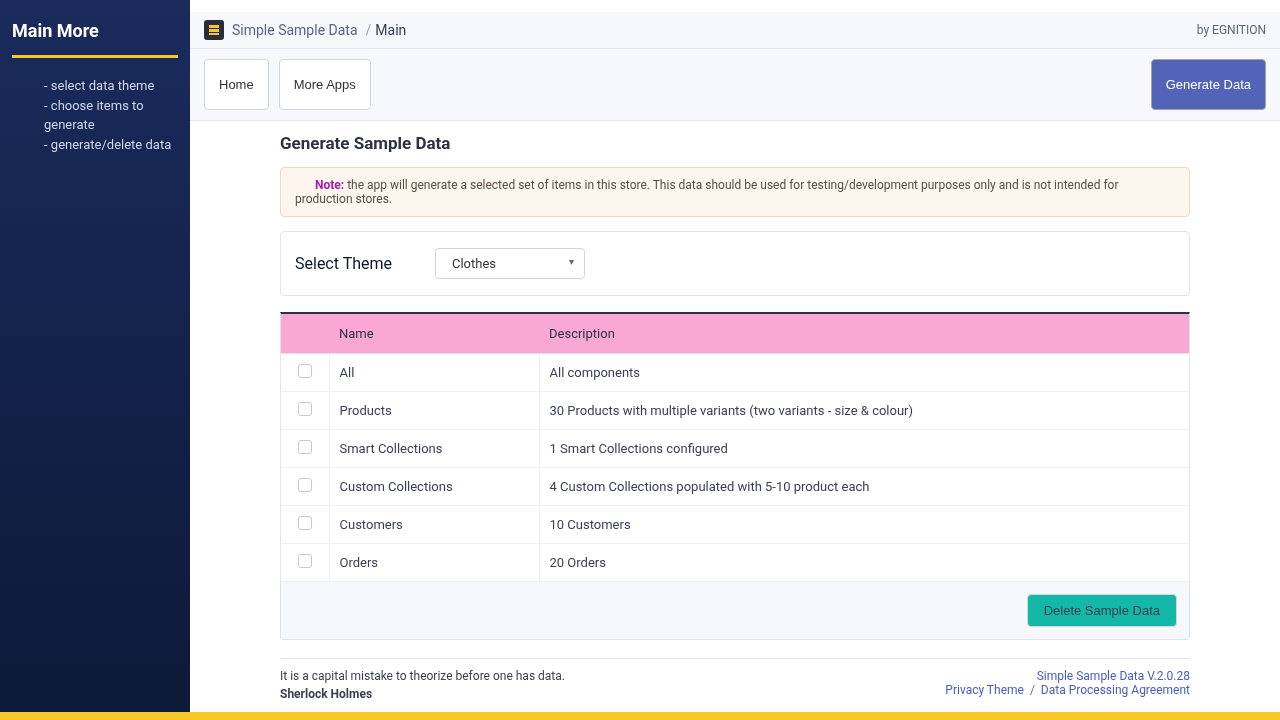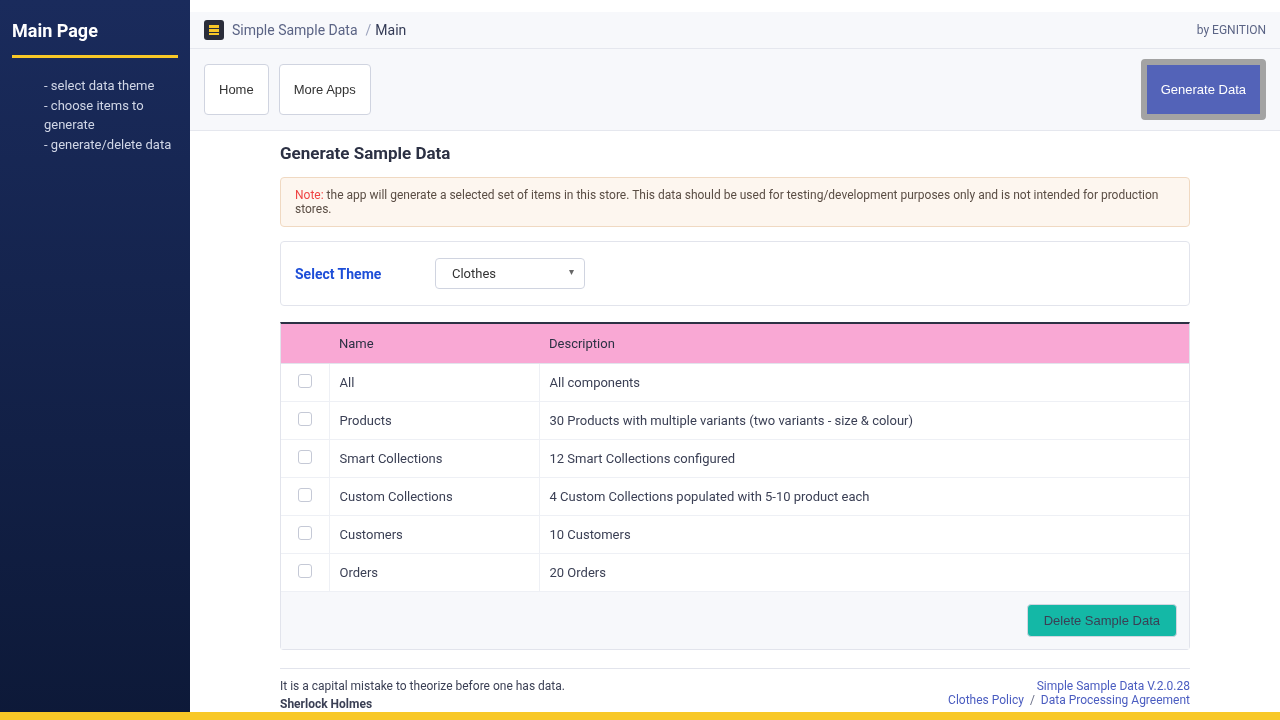--- a/index.html
+++ b/index.html
@@ -15,31 +15,31 @@
 
 .topbar { display: flex; align-items: center; padding: 8px 14px; border-bottom: 1px solid #e5e7ee; background: #f7f8fb; font-size: 14px; color: #4a5272; }
 .app-icon { width: 20px; height: 20px; background: #2a2d3a; border-radius: 3px; margin-right: 8px; display: flex; align-items: center; justify-content: center; font-size: 12px; }
 .breadcrumb-app { color: #5b6485; margin-right: 4px; }
 .breadcrumb-sep { color: #9aa1bb; margin: 0 4px; }
 .breadcrumb-page { color: #333a55; }
 .byline { margin-left: auto; font-size: 12px; color: #5b6485; }
 
 .toolbar { display: flex; align-items: center; padding: 10px 14px; background: #f7f8fb; border-bottom: 1px solid #e5e7ee; }
 .btn { border: 1px solid #d0d4e0; background: #fff; padding: 17px 14px; font-size: 13px; border-radius: 4px; cursor: pointer; color: #333; margin-right: 10px; }
-.btn-primary { background: #5363b8; color: #fff; border: 6px solid #a3a3a3; margin-left: auto; margin-right: 0; }
+.btn-primary { background: #5363b8; color: #fff; border: 1px solid #a3a3a3; margin-left: auto; margin-right: 0; }
 
 .content { flex: 1; overflow-y: auto; padding: 12px 90px 20px 90px; }
 
 .page-title { font-size: 17px; font-weight: 700; color: #2c3144; margin-bottom: 14px; }
 
 .note-box { border: 1px solid #f0d9c2; background: #fdf6ef; border-radius: 4px; padding: 10px 14px; font-size: 12px; color: #5a4d44; margin-bottom: 14px; }
-.note-label { color: #ef4444; font-weight: 400; }
+.note-label { color: #a21caf; font-weight: 700; margin-left: 20px; }
 
 .theme-box { border: 1px solid #e2e4ec; border-radius: 4px; padding: 16px 14px; margin-bottom: 16px; display: flex; align-items: center; }
-.theme-label { font-size: 14px; font-weight: 700; color: #1d4ed8; width: 140px; }
+.theme-label { font-size: 16px; font-weight: 400; color: #0f172a; width: 140px; }
 .theme-select { border: 1px solid #d0d4e0; border-radius: 4px; padding: 7px 28px 7px 16px; font-size: 13px; color: #333; min-width: 150px; position: relative; cursor: pointer; }
 .theme-select::after { content: "▾"; position: absolute; right: 10px; top: 7px; font-size: 10px; color: #666; }
 
 .table-wrap { border: 1px solid #e2e4ec; border-top: 2px solid #2c3144; border-radius: 0 0 4px 4px; margin-bottom: 18px; }
 .tbl { width: 100%; border-collapse: collapse; font-size: 13px; }
 .tbl th { text-align: left; font-weight: 400; color: #2c3144; padding: 12px 10px; border-bottom: 1px solid #e2e4ec; background: #f9a8d4; }
 .tbl td { padding: 10px; border-bottom: 1px solid #eef0f5; color: #3a3f54; border-left: 1px solid #eef0f5; }
 .tbl td:first-child, .tbl th:first-child { border-left: none; width: 48px; text-align: center; }
 .tbl th:nth-child(2), .tbl td:nth-child(2) { width: 210px; }
 .chk { width: 14px; height: 14px; border: 1px solid #c5c9d6; border-radius: 3px; display: inline-block; background: #fff; cursor: pointer; }
@@ -62,21 +62,21 @@
 .fb { background: #2c3a82; font-weight: 700; }
 .tw { background: #4aa3e8; }
 .ls { background: #7a60c8; }
 
 .bottom-bar { position: absolute; left: 0; right: 0; bottom: 0; height: 8px; background: #f8c827; }
 </style>
 </head>
 <body>
 
 <div class="sidebar">
-  <div class="sidebar-title">Main Page</div>
+  <div class="sidebar-title">Main More</div>
   <div class="sidebar-underline"></div>
   <ul class="sidebar-list">
     <li>select data theme</li>
     <li>choose items to generate</li>
     <li>generate/delete data</li>
   </ul>
 </div>
 
 <div class="main">
   <div class="topbar">
@@ -128,21 +128,21 @@
     <td>All components</td>
             </tr>
             <tr>
               <td><span class="chk"></span></td>
     <td>Products</td>
     <td>30 Products with multiple variants (two variants - size &amp; colour)</td>
             </tr>
             <tr>
               <td><span class="chk"></span></td>
     <td>Smart Collections</td>
-    <td>12 Smart Collections configured</td>
+    <td>1 Smart Collections configured</td>
             </tr>
             <tr>
               <td><span class="chk"></span></td>
     <td>Custom Collections</td>
     <td>4 Custom Collections populated with 5-10 product each</td>
             </tr>
             <tr>
               <td><span class="chk"></span></td>
     <td>Customers</td>
     <td>10 Customers</td>
@@ -160,21 +160,21 @@
     </div>
 
     <div class="divider"></div>
     <div class="footer-row">
       <div class="footer-left">
         <span>It is a capital mistake to theorize before one has data.</span>
         <span class="quote-author">Sherlock Holmes</span>
       </div>
       <div class="footer-right">
         <span class="link">Simple Sample Data V.2.0.28</span><br>
-        <span class="link">Clothes Policy</span>
+        <span class="link">Privacy Theme</span>
         <span class="link-sep">/</span>
         <span class="link">Data Processing Agreement</span>
       </div>
     </div>
 
     <div class="review-card">
       <div class="heart-btn">❤</div>
       <div class="leave-review">Leave Review</div>
       <div class="circle-btn fb">f</div>
       <div class="circle-btn tw">

